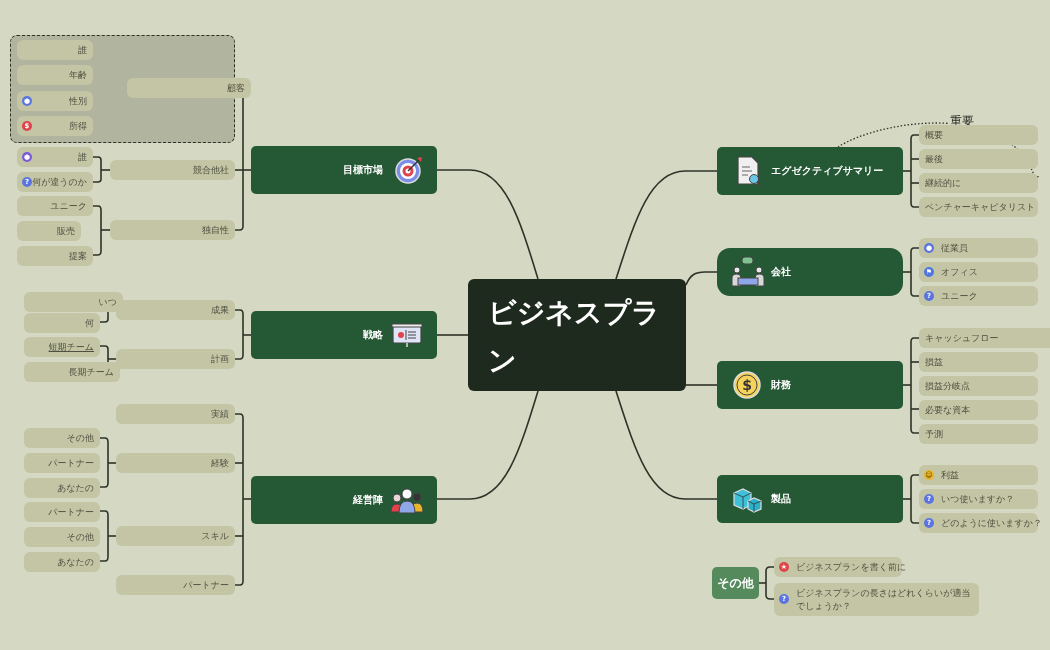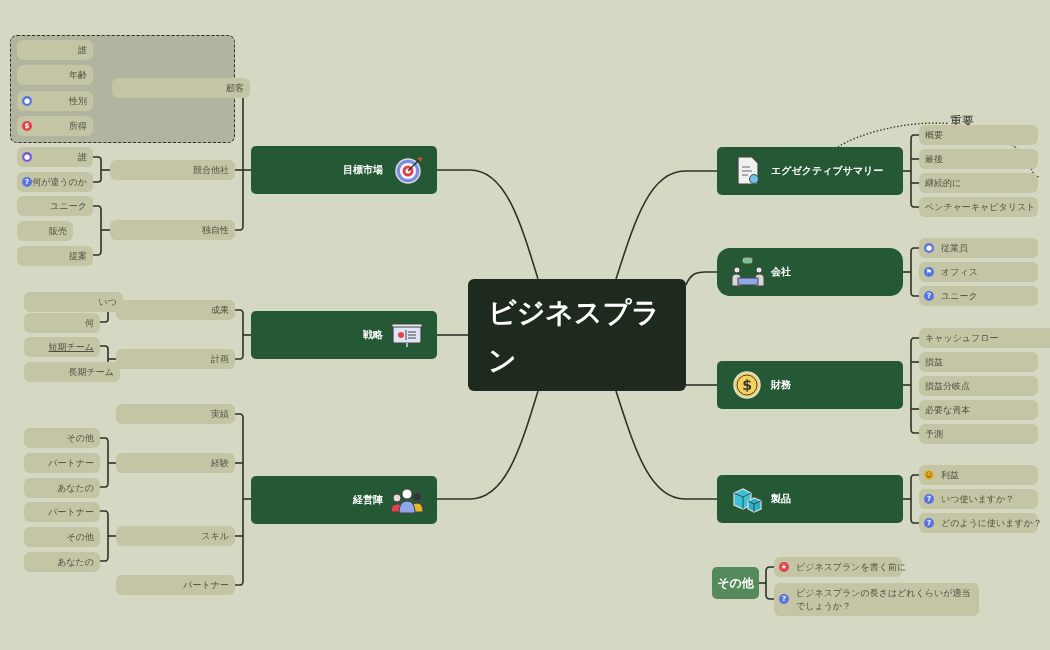--- a/index.html
+++ b/index.html
@@ -107,21 +107,21 @@
           <circle cx="13" cy="15" r="12" fill="#7b8ee8" stroke="#ddd" stroke-width="1.5"></circle>
           <circle cx="13" cy="15" r="8" fill="#fff"></circle>
           <circle cx="13" cy="15" r="5.5" fill="#e0434a"></circle>
           <circle cx="13" cy="15" r="2.5" fill="#fff"></circle>
           <line x1="13" y1="15" x2="25" y2="3" stroke="#333" stroke-width="1.5"></line>
           <polygon points="22,2 27,1 26,6" fill="#e0434a"></polygon>
         </svg>
     </span>
   </div>
 
-  <div class="node leaf left" style="left:112px;top:78px;width:138px;">
+  <div class="node leaf left" style="left:127px;top:78px;width:124px;">
       <span>顧客</span>
     </div>
   <div class="node leaf left" style="left:110px;top:160px;width:125px;">
       <span>競合他社</span>
     </div>
   <div class="node leaf left" style="left:110px;top:220px;width:125px;">
       <span>独自性</span>
     </div>
 
   <div class="node leaf left" style="left:17px;top:40px;width:76px;">
@@ -144,21 +144,21 @@
       <span>誰</span>
     </div>
   <div class="node leaf left" style="left:17px;top:172px;width:76px;">
       <span class="ic ic-blue">?</span>
       <span>何が違うのか</span>
     </div>
 
   <div class="node leaf left" style="left:17px;top:196px;width:76px;">
       <span>ユニーク</span>
     </div>
-  <div class="node leaf left" style="left:17px;top:221px;width:56px;">
+  <div class="node leaf left" style="left:17px;top:221px;width:64px;">
       <span>販売</span>
     </div>
   <div class="node leaf left" style="left:17px;top:246px;width:76px;">
       <span>提案</span>
     </div>
 
   <div class="node main" style="left:251px;top:311px;width:186px;height:48px;">
     <span class="lbl" style="right:54px;">戦略</span>
     <span style="position:absolute;right:14px;top:12px;width:32px;height:26px;">
       <svg width="32" height="26" viewBox="0 0 32 26">

